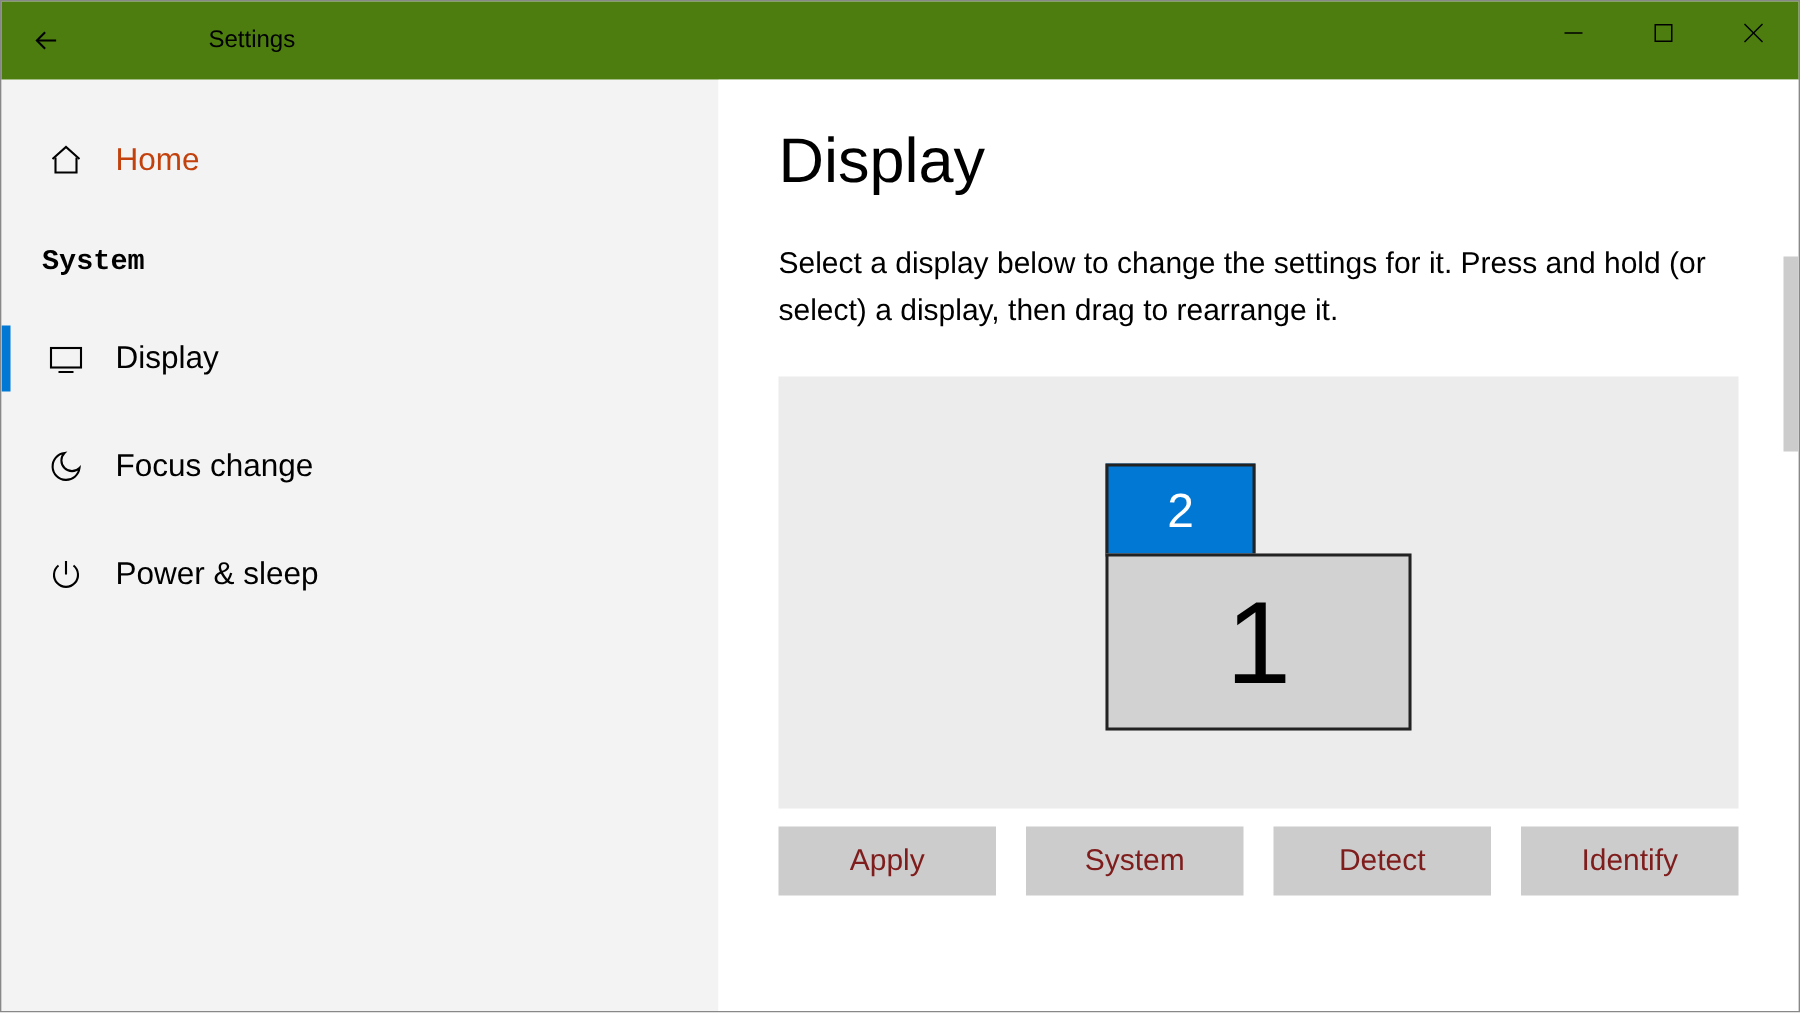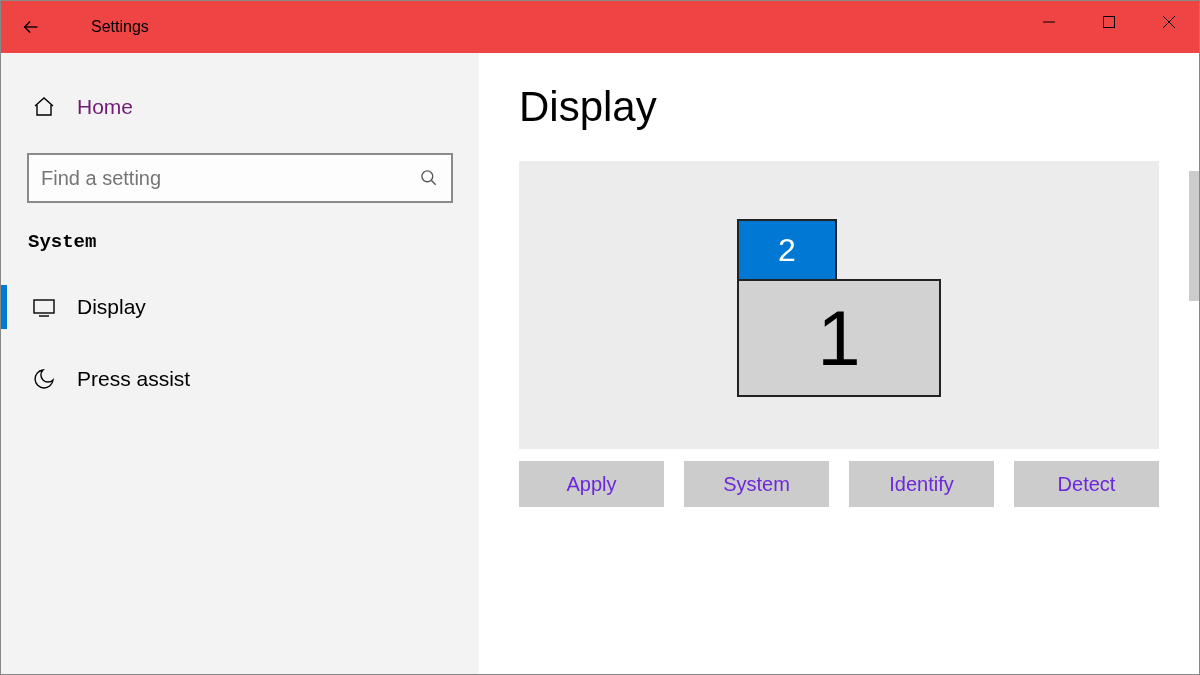--- a/index.html
+++ b/index.html
@@ -1,45 +1,45 @@
 <!DOCTYPE html>
 <html><head>
 <meta charset="utf-8">
 <style>
 * { margin: 0; padding: 0; box-sizing: border-box; }
 html, body { width: 1200px; height: 675px; font-family: "Segoe UI", -apple-system, sans-serif; background: #fff; overflow: hidden; }
 .window { width: 1200px; height: 675px; border: 1px solid #888; display: flex; flex-direction: column; position: relative; background: #fff; }
-.titlebar { height: 52px; display: flex; align-items: center; background: #ef4444; position: relative; }
+.titlebar { height: 52px; display: flex; align-items: center; background: #4d7c0f; position: relative; gap: 48px; }
 .back-btn { width: 60px; height: 52px; display: flex; align-items: center; justify-content: center; cursor: pointer; }
 .title-txt { font-size: 16px; color: #000; margin-left: 30px; }
 .window-controls { position: absolute; right: 0; top: 0; display: flex; }
 .win-ctrl { width: 60px; height: 42px; display: flex; align-items: center; justify-content: center; cursor: pointer; }
 .body { flex: 1; display: flex; overflow: hidden; }
 .sidebar { width: 478px; background: #f3f3f3; padding: 26px 0 0 0; display: flex; flex-direction: column; }
 .home-row { display: flex; align-items: center; height: 56px; padding-left: 30px; cursor: pointer; }
 .home-row .icon { width: 26px; display: flex; align-items: center; justify-content: center; margin-right: 20px; }
-.home-row .label { font-size: 21px; color: #701a75; }
+.home-row .label { font-size: 21px; color: #c2410c; }
 .search-wrap { margin: 18px 26px 0 26px; }
 .search-box { width: 100%; height: 50px; border: 2px solid #8a8a8a; background: #fdfdfd; display: flex; align-items: center; padding: 0 12px; }
 .search-input { flex: 1; border: none; outline: none; font-size: 20px; color: #666; background: transparent; }
 .section-label { font-size: 19px; font-weight: 600; color: #000; margin: 28px 0 18px 27px; font-family: Liberation Mono, monospace; }
 .nav-list { display: flex; flex-direction: column; }
 .nav-item { height: 72px; display: flex; align-items: center; padding-left: 30px; cursor: pointer; position: relative; }
 .nav-item.active::before { content: ""; position: absolute; left: 0; top: 14px; bottom: 14px; width: 6px; background: #0078d4; }
 .nav-item .icon { width: 26px; display: flex; align-items: center; justify-content: center; margin-right: 20px; }
 .nav-item .label { font-size: 21px; color: #000; }
 .content { flex: 1; padding: 30px 0 0 40px; position: relative; background: #fff; display: flex; flex-direction: column; }
 .page-title { font-size: 42px; font-weight: 350; color: #000; margin-bottom: 30px; letter-spacing: 0; }
 .desc { font-size: 20px; color: #000; line-height: 1.55; max-width: 620px; margin-bottom: 28px; }
 .arrange-area { width: 640px; height: 288px; background: #ececec; position: relative; }
 .mon { position: absolute; border: 2px solid #222; display: flex; align-items: center; justify-content: center; cursor: grab; font-weight: 300; }
 .mon1 { left: 218px; top: 118px; width: 204px; height: 118px; background: #d2d2d2; font-size: 78px; color: #000; }
 .mon2 { left: 218px; top: 58px; width: 100px; height: 62px; background: #0078d4; color: #fff; font-size: 32px; border-color: #222; }
 .btn-row { display: flex; gap: 20px; margin-top: 12px; width: 640px; }
-.btn { flex: 1; height: 46px; background: #ccc; border: none; font-size: 20px; color: #6d28d9; cursor: pointer; }
+.btn { flex: 1; height: 46px; background: #ccc; border: none; font-size: 20px; color: #7f1d1d; cursor: pointer; }
 .scroll-track { position: absolute; right: 0; top: 118px; width: 10px; height: 130px; background: #ccc; }
 svg { display: block; }
 </style>
 </head>
 <body>
 
 <div class="window">
 
   <div class="titlebar">
     <div class="back-btn">
@@ -75,31 +75,20 @@
       <div class="home-row">
         <span class="icon">
           <svg width="24" height="24" viewBox="0 0 24 24" fill="none" stroke="#000" stroke-width="1.4">
             <path d="M3 11L12 3L21 11"></path>
               <path d="M5 10V20H19V10"></path>
           </svg>
         </span>
         <span class="label">Home</span>
       </div>
 
-      <div class="search-wrap">
-        <div class="search-box">
-          <input class="search-input" placeholder="Find a setting" style="">
-          <span>
-            <svg width="20" height="20" viewBox="0 0 24 24" fill="none" stroke="#555" stroke-width="1.6">
-              <circle cx="10" cy="10" r="6.5"></circle>
-                <path d="M20 20L15 15"></path>
-            </svg>
-          </span>
-        </div>
-      </div>
 
       <div class="section-label">System</div>
 
       <div class="nav-list">
 
         <div class="nav-item active">
           <span class="icon">
             <svg width="24" height="24" viewBox="0 0 24 24" fill="none" stroke="#000" stroke-width="1.4">
               <rect x="2" y="5" width="20" height="13"></rect>
                 <path d="M7 21H17"></path>
@@ -109,39 +98,49 @@
         </div>
 
 
 
         <div class="nav-item">
           <span class="icon">
             <svg width="24" height="24" viewBox="0 0 24 24" fill="none" stroke="#000" stroke-width="1.4">
               <path d="M21 13A9 9 0 1 1 11 3 7 7 0 0 0 21 13Z"></path>
             </svg>
           </span>
-          <span class="label">Press assist</span>
+          <span class="label">Focus change</span>
         </div>
 
+        <div class="nav-item">
+          <span class="icon">
+            <svg width="24" height="24" viewBox="0 0 24 24" fill="none" stroke="#000" stroke-width="1.4">
+              <path d="M12 3V12"></path>
+                <path d="M7 6A8 8 0 1 0 17 6"></path>
+            </svg>
+          </span>
+          <span class="label">Power &amp; sleep</span>
+        </div>
 
       </div>
     </div>
 
     <div class="content">
       <div class="page-title">Display</div>
+      <div class="desc">Select a display below to change the settings for it. Press and hold (or select) a display, then drag to rearrange it.</div>
 
       <div class="arrange-area">
         <div class="mon mon2">2</div>
         <div class="mon mon1">1</div>
       </div>
 
       <div class="btn-row">
         <button class="btn">Apply</button>
         <button class="btn">System</button>
+        <button class="btn">Detect</button>
         <button class="btn">Identify</button>
-        <button class="btn">Detect</button>
       </div>
 
       <div class="scroll-track"></div>
     </div>
 
   </div>
 </div>
 
 </body></html>

